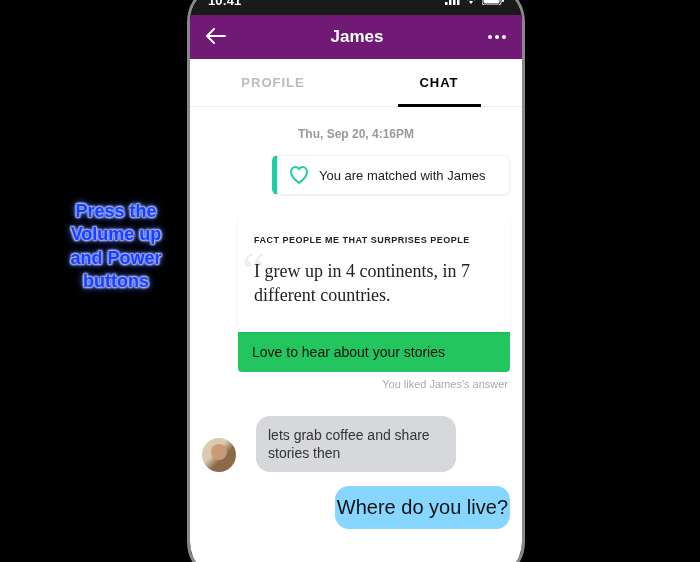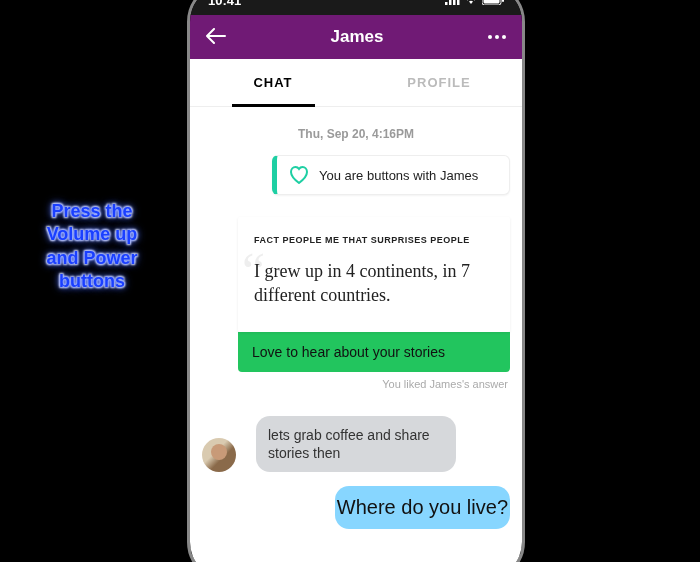--- a/index.html
+++ b/index.html
@@ -5,21 +5,21 @@
   * { box-sizing: border-box; margin: 0; padding: 0; }
   body {
     width: 700px; height: 562px;
     background: #000;
     font-family: -apple-system, BlinkMacSystemFont, "Segoe UI", Arial, sans-serif;
     position: relative;
     overflow: hidden;
   }
   .instruction {
     position: absolute;
-    left: 37px; top: 200px;
+    left: 61px; top: 200px;
     width: 110px;
     color: #1a3fff;
     font-weight: 800;
     font-size: 18px;
     text-align: center;
     line-height: 1.3;
     text-shadow:
       0 0 6px #4a6bff,
       0 0 10px #4a6bff,
       1px 1px 2px #fff,
@@ -249,35 +249,35 @@
     <span class="more-dots">
         <span></span>
         <span></span>
         <span></span>
       </span>
   </div>
 
   <div class="content">
 
     <div class="tabs">
+      <div class="tab">PROFILE</div>
       <div class="tab active">CHAT</div>
-      <div class="tab">PROFILE</div>
     </div>
 
     <div class="scroll">
 
       <div class="timestamp">Thu, Sep 20, 4:16PM</div>
 
       <div class="match-card">
         <span class="heart-icon">
           <svg width="20" height="18" viewBox="0 0 20 18">
               <path d="M10 17 C10 17 2 11 2 6 C2 3 4 1 6.5 1 C8 1 9.3 1.9 10 3 C10.7 1.9 12 1 13.5 1 C16 1 18 3 18 6 C18 11 10 17 10 17 Z" fill="none" stroke="#1ecfa3" stroke-width="2"></path>
             </svg>
         </span>
-        <span>You are buttons with James</span>
+        <span>You are matched with James</span>
       </div>
 
       <div class="fact-card">
         <div class="fact-heading">FACT PEOPLE ME THAT SURPRISES PEOPLE</div>
         <div class="quote-mark">“</div>
         <div class="fact-body">I grew up in 4 continents, in 7 different countries.</div>
       </div>
 
       <div class="sent-bubble">Love to hear about your stories</div>
       <div class="caption">You liked James's answer</div>

